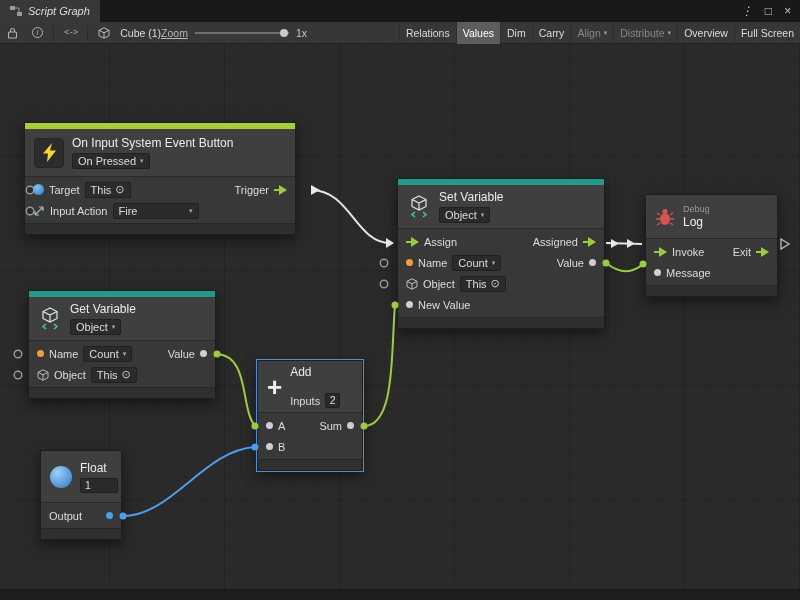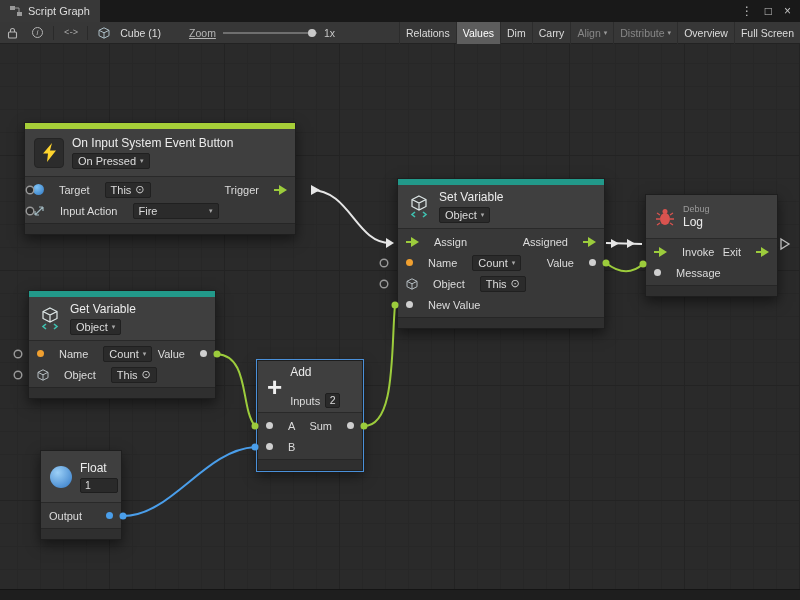--- a/index.html
+++ b/index.html
@@ -2,37 +2,37 @@
 <html><head>
 <meta charset="utf-8">
 <style>
   html,body{margin:0;padding:0;background:#1b1b1b;}
   *{box-sizing:border-box;}
   .stage{position:relative;width:800px;height:600px;overflow:hidden;
          font-family:"Liberation Sans",sans-serif;color:#ddd;background:#1b1b1b;}
 
   
   .tabbar{position:absolute;left:0;top:0;width:800px;height:22px;background:#191919;
-          display:flex;align-items:center;}
+          display:flex;align-items:center;font-style:italic;}
   .tab{height:22px;display:flex;align-items:center;gap:6px;padding:0 10px;
        background:#383838;font-size:11px;color:#dedede;}
   .tab-rest{flex:1;}
   .win-icons{display:flex;align-items:center;gap:12px;padding-right:9px;color:#c4c4c4;font-size:12px;}
   .win-icons span{cursor:default;}
 
   
   .toolbar{position:absolute;left:0;top:22px;width:800px;height:22px;background:#373737;
            border-bottom:1px solid #222;display:flex;align-items:center;font-size:10.5px;color:#c8c8c8;}
   .tool-ic{display:flex;align-items:center;justify-content:center;padding:0 7px;height:22px;}
   .sep{width:1px;height:14px;background:#2a2a2a;margin:0 3px;}
   .info-icon{width:11px;height:11px;border:1px solid #b5b5b5;border-radius:50%;
              font-size:8px;line-height:9px;text-align:center;color:#b5b5b5;font-style:italic;}
   .nav-glyph{font-family:"Liberation Mono",monospace;font-size:9px;color:#aaa;letter-spacing:-1px;}
   .obj-label{margin-left:3px;color:#ddd;}
-  .zoom-label{margin-left:28px;color:#b5b5b5;text-decoration:underline;}
+  .zoom-label{color:#b5b5b5;text-decoration:underline;}
   .slider{width:94px;height:2px;background:#6f6f6f;position:relative;margin:0 7px;}
   .knob{position:absolute;right:1px;top:-3px;width:8px;height:8px;border-radius:50%;background:#c9c9c9;}
   .zoom-val{color:#c9c9c9;margin-right:2px;}
   .tbtns{margin-left:auto;display:flex;height:22px;align-items:stretch;}
   .tbtn{display:flex;align-items:center;gap:3px;padding:0 6px;border-left:1px solid #2c2c2c;
         color:#dcdcdc;white-space:nowrap;cursor:default;}
   .tbtn.active{background:#5d5d5d;color:#fff;}
   .tbtn.disabled{color:#878787;}
   .tbtn .caret{font-size:7px;color:#9a9a9a;}
 
@@ -56,21 +56,21 @@
   .accent-var{background:#22998a;}
   .nhead{background:#3f3f3f;display:flex;align-items:center;gap:8px;padding:0 9px;
          border-bottom:1px solid #292929;}
   .h44{height:44px;}.h48{height:48px;}.h52{height:52px;}
   .col{display:flex;flex-direction:column;gap:3px;align-items:flex-start;}
   .col.tight{gap:1px;}
   .ntitle{font-size:12px;color:#ececec;white-space:nowrap;}
   .nsub{font-size:9px;color:#9a9a9a;}
   .nbody{padding:2px 0;background:#383838;}
   .nrow{height:21px;display:flex;align-items:center;justify-content:space-between;padding:0 8px;}
-  .pl,.pr{display:flex;align-items:center;gap:15px;}
+  .pl,.pr{display:flex;align-items:center;gap:5px;}
   .lbl{white-space:nowrap;color:#dcdcdc;}
   .nfoot{height:11px;background:#2f2f2f;border-top:1px solid #262626;}
 
   .chip{display:inline-flex;align-items:center;gap:4px;background:#2b2b2b;border:1px solid #202020;
         border-radius:2px;padding:0 5px;height:16px;font-size:11px;color:#ddd;white-space:nowrap;}
   .chip.dd::after{content:"▾";font-size:7px;color:#a8a8a8;}
   .chip.wide{min-width:86px;justify-content:space-between;}
   .tgt{color:#cfcfcf;font-size:11px;}
 
   .dot{width:7px;height:7px;border-radius:50%;background:#cfcfcf;flex:none;}

